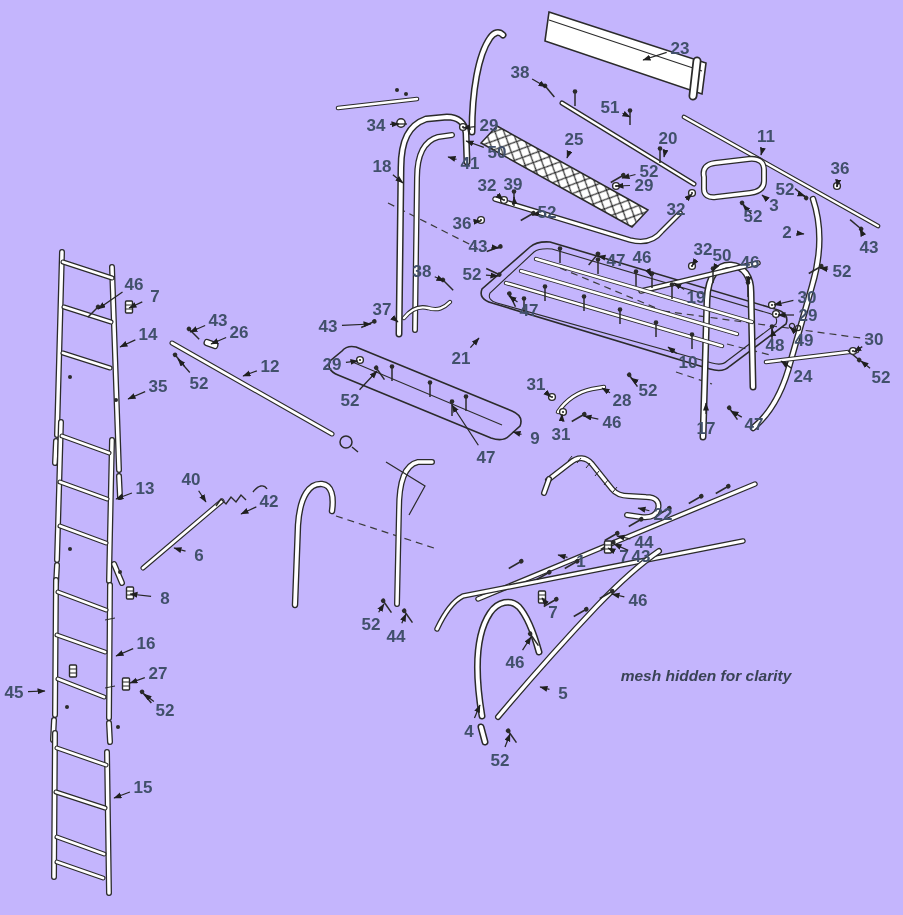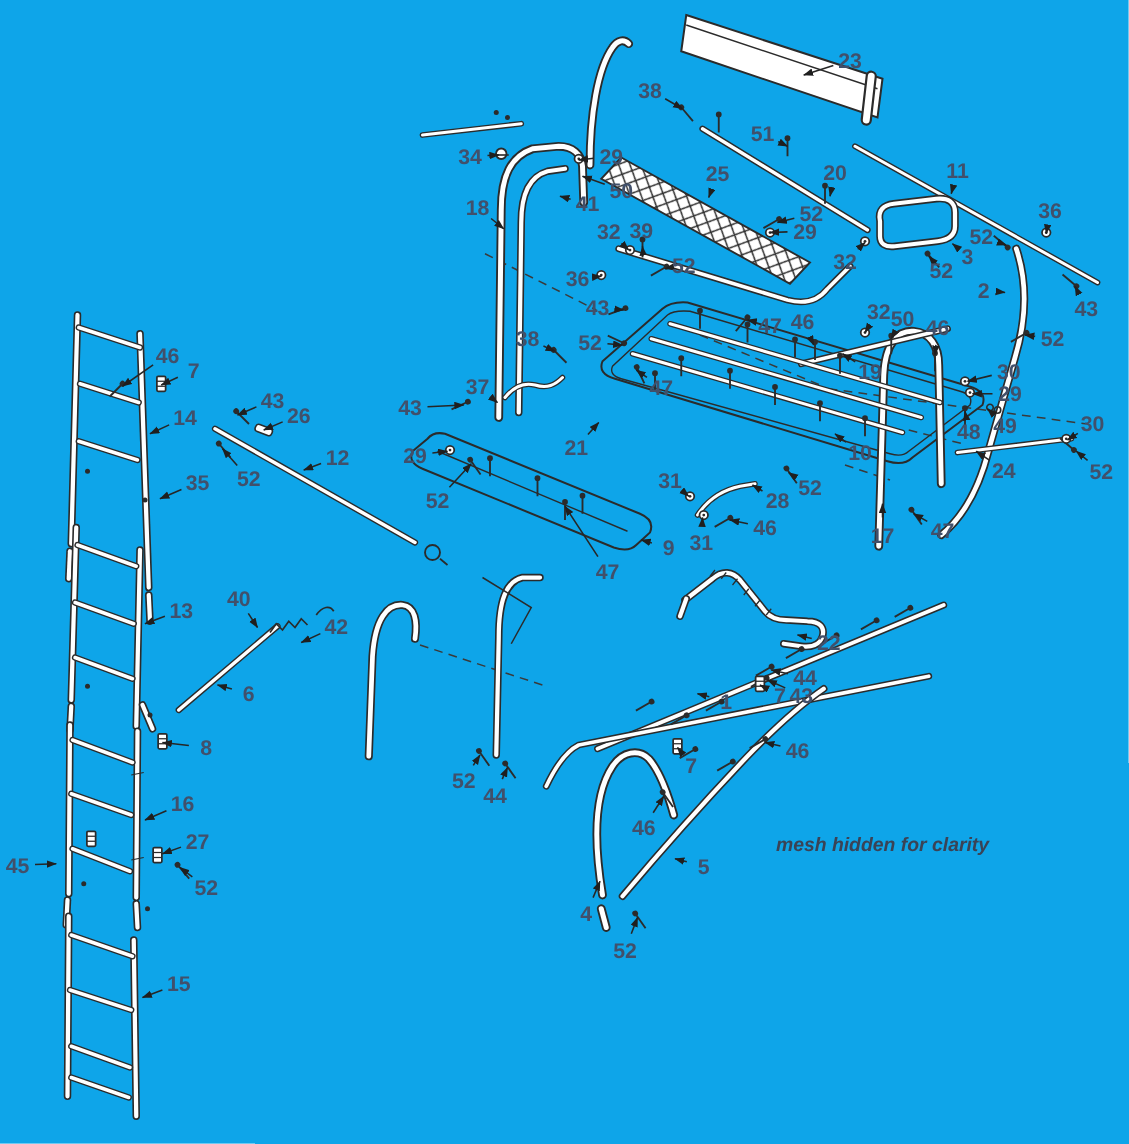--- a/index.html
+++ b/index.html
@@ -1,17 +1,17 @@
 <!DOCTYPE html>
 <html><head>
 <meta charset="utf-8">
 <title>Diagram</title>
 <style>
   html,body{margin:0;padding:0;background:#ffffff;}
-  .stage{position:relative;width:903px;height:915px;background:#0ea5e9;overflow:hidden;text-align:center;}
+  .stage{position:relative;width:903px;height:915px;background:#c4b5fd;overflow:hidden;text-align:center;}
   svg{display:block;}
   .part-label{font-family:"Liberation Sans","DejaVu Sans",sans-serif;font-size:17px;font-weight:bold;}
   .note-text{font-family:"Liberation Sans","DejaVu Sans",sans-serif;font-size:15.5px;font-weight:bold;font-style:italic;}
 </style>
 </head>
 <body>
 
 <div class="stage">
 <svg id="fig" width="903" height="915" viewBox="0 0 903 915" xmlns="http://www.w3.org/2000/svg">
   <defs>

